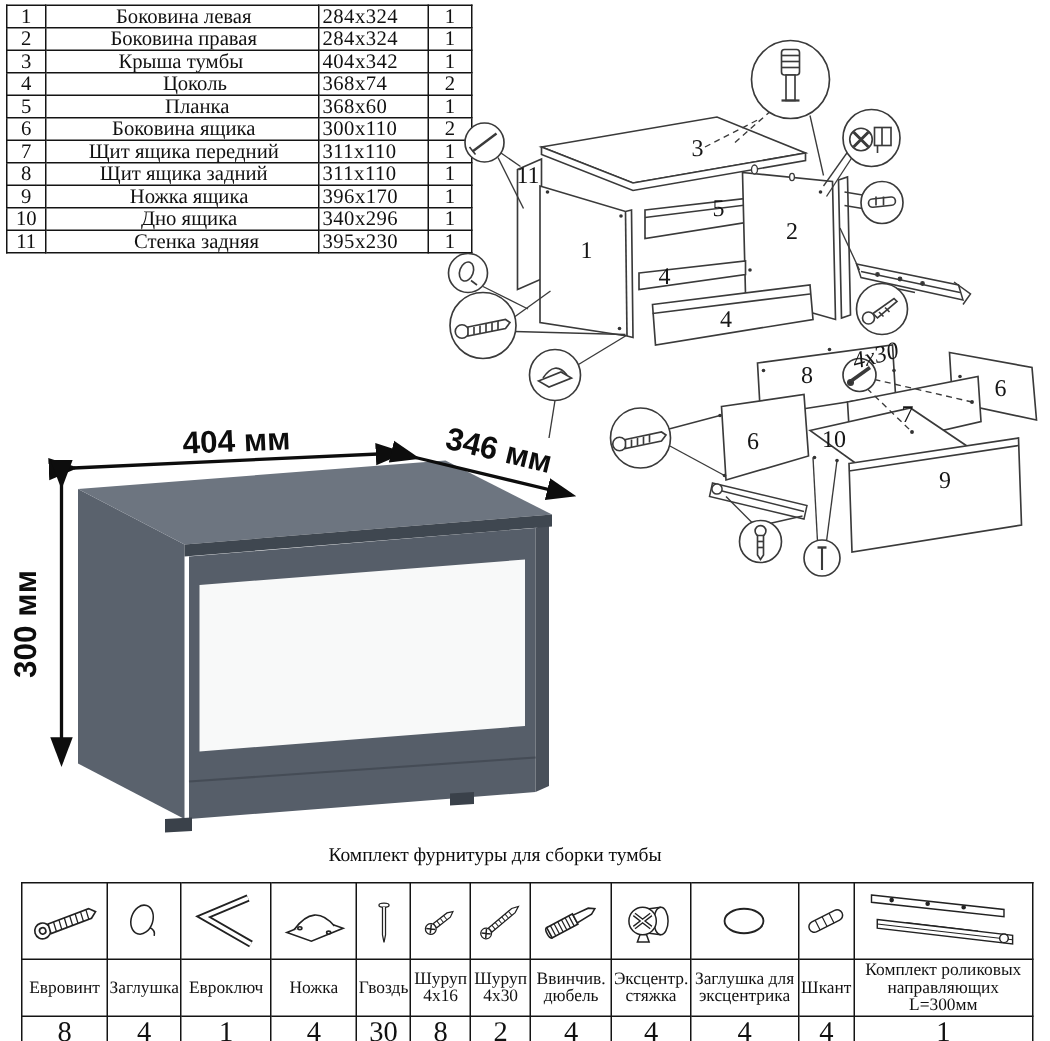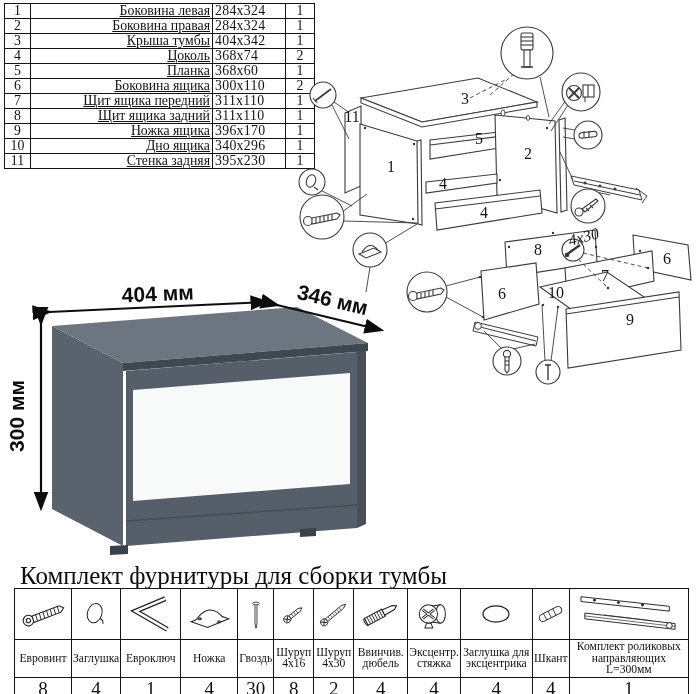--- a/index.html
+++ b/index.html
@@ -7,35 +7,35 @@
     width:700px;height:694px;position:relative;overflow:hidden;
     background:#ffffff;font-family:"Liberation Serif", serif;color:#111;
   }
   
   table.parts{position:absolute;left:4px;top:3px;border-collapse:collapse;table-layout:fixed;}
   table.parts td{
     border:1.6px solid #141414;height:13.2px;padding:0 2px;
     font-size:13.8px;line-height:14px;white-space:nowrap;overflow:hidden;
   }
   td.c-num{width:21px;text-align:center;}
-  td.c-name{width:157px;text-align:right;text-decoration:underline;}
+  td.c-name{width:157px;text-align:center;}
   td.c-size{width:68px;text-align:left;font-size:14.2px;letter-spacing:.3px;}
   td.c-qty{width:24px;text-align:center;}
   
   svg.diagram{position:absolute;left:288px;top:0;width:412px;height:400px;}
   svg.diagram text{font-family:"Liberation Serif",serif;font-size:16px;fill:#161616;}
   
   svg.cabinet{position:absolute;left:0;top:282px;width:400px;height:290px;}
   svg.cabinet text.dim{
     font-family:"Liberation Sans",sans-serif;font-weight:bold;font-size:21px;fill:#0d0d0d;
   }
   
   .hw-title{
-    position:absolute;left:20px;top:562px;width:620px;text-align:left;
-    font-size:25px;color:#0d0d0d;
+    position:absolute;left:20px;top:562px;width:620px;text-align:center;
+    font-size:13px;color:#0d0d0d;
   }
   table.hw{position:absolute;left:14px;top:588px;border-collapse:collapse;table-layout:fixed;}
   table.hw td{border:1.6px solid #141414;padding:0;text-align:center;vertical-align:middle;overflow:hidden;}
   table.hw tr.icons td{height:50px;}
   table.hw tr.labels td{height:26px;font-size:11.6px;line-height:11.5px;padding:1px 1px;}
   table.hw tr.qty td{height:20px;font-size:19px;}
   .hw-ic{display:block;margin:0 auto;}
 </style>
 </head>
 <body>

